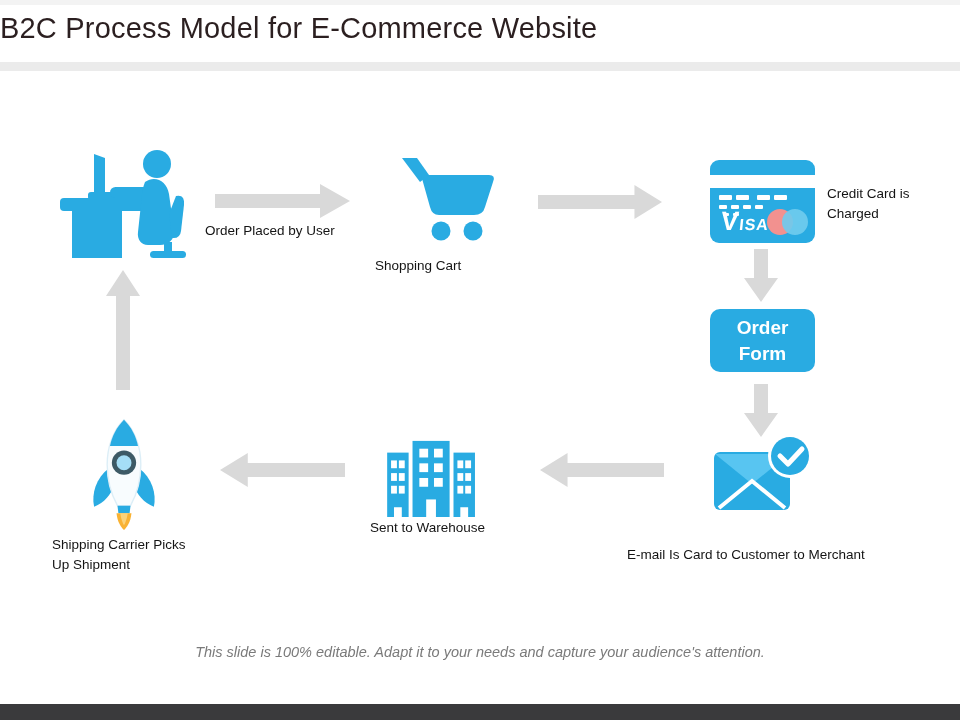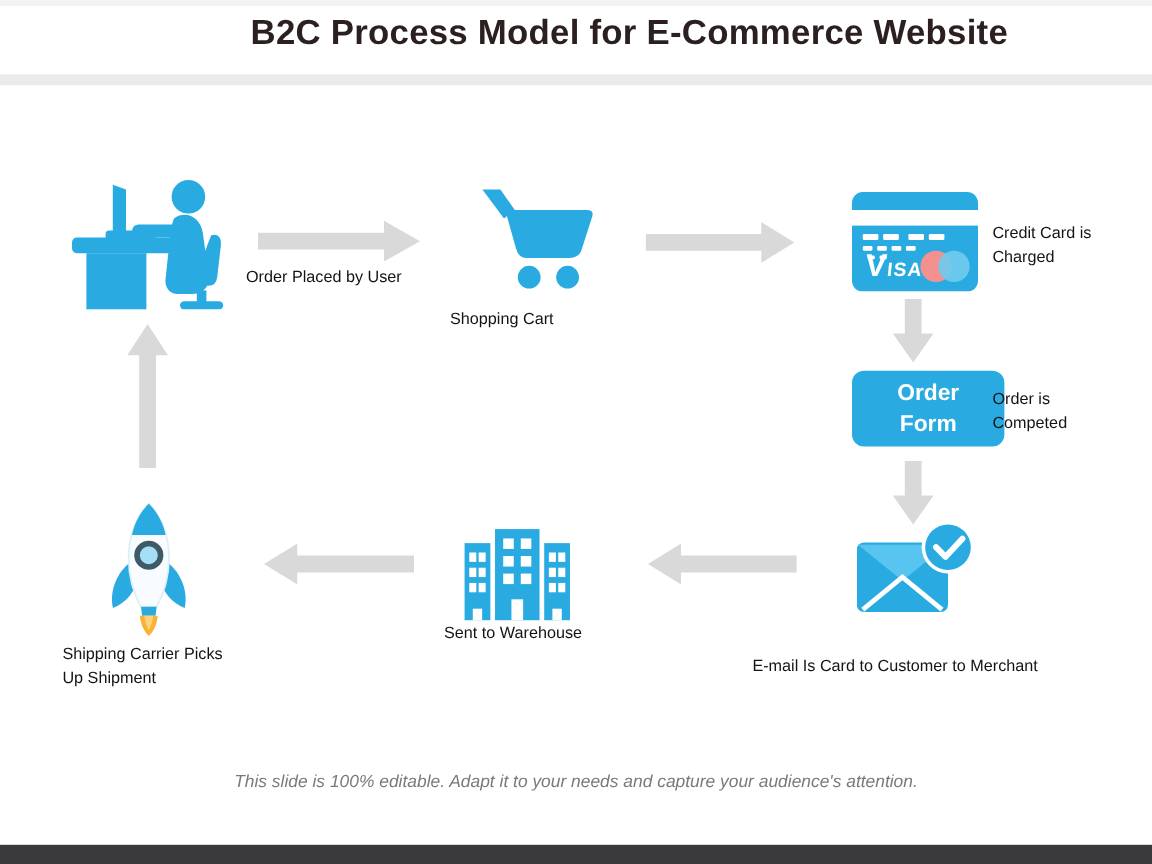--- a/index.html
+++ b/index.html
@@ -5,35 +5,35 @@
   html,body { margin:0; padding:0; background:#ffffff; }
   .slide {
     position:relative; width:960px; height:720px; overflow:hidden;
     background:#ffffff; font-family:"Liberation Sans", sans-serif;
   }
   .strip-top { position:absolute; left:0; top:0; width:960px; height:5px; background:#F3F3F3; }
   .band-under-title { position:absolute; left:0; top:62px; width:960px; height:9px; background:#EBEBEB; }
   .bottom-bar { position:absolute; left:0; top:704px; width:960px; height:16px; background:#3A3A3C; }
 
   .title {
-    position:absolute; left:0; top:12px; width:840px; text-align:right;
-    font-size:29px; font-weight:bold; color:#2B1F20; letter-spacing:0.2px;
+    position:absolute; left:0; top:12px; width:840px; text-align:left;
+    font-size:29px; font-weight:normal; color:#2B1F20; letter-spacing:0.2px;
   }
   .lbl {
     position:absolute; font-weight:normal; font-size:13.5px; color:#141414; line-height:1.5;
   }
   .lbl.center { text-align:left; }
   .footer {
     position:absolute; left:0; top:644px; width:960px; text-align:center;
     font-style:italic; font-size:14.5px; color:#7A7A7A;
   }
   .icon, .arrow { position:absolute; }
 
   .order-form-box {
-    position:absolute; left:710px; top:309px; width:127px; height:63px;
+    position:absolute; left:710px; top:309px; width:105px; height:63px;
     background:#29ABE2; border-radius:10px;
     display:flex; align-items:center; justify-content:center;
   }
   .order-form-box .box-text {
     width:66px; text-align:center; color:#ffffff; font-weight:bold;
     font-size:19px; line-height:1.35;
   }
   .visa-text {
     position:absolute; left:721px; top:206px; display:block;
     color:#ffffff; font-weight:bold; font-size:16px; letter-spacing:1px;
@@ -105,21 +105,20 @@
   <span class="visa-text">VISA</span>
   <div class="lbl" style="left:827px; top:184px; width:84px;">Credit Card is Charged</div>
 
   <svg class="arrow" style="left:744px; top:249px;" width="34" height="53" viewBox="0 0 34 53" preserveAspectRatio="none">
     <polygon points="10,0 24,0 24,29 34,29 17,53 0,29 10,29" fill="#D9D9D9"></polygon>
   </svg>
 
   <div class="order-form-box">
     <div class="box-text">Order Form</div>
   </div>
-  <div class="lbl" style="left:827px; top:323px; width:84px;">Order is Competed</div>
 
   <svg class="arrow" style="left:744px; top:384px;" width="34" height="53" viewBox="0 0 34 53" preserveAspectRatio="none">
     <polygon points="10,0 24,0 24,29 34,29 17,53 0,29 10,29" fill="#D9D9D9"></polygon>
   </svg>
 
   <svg class="icon" style="left:714px; top:430px;" width="100" height="88" viewBox="0 0 100 88">
     <rect x="0" y="22" width="76" height="58" rx="6" fill="#29ABE2"></rect>
     <polygon points="1,24 75,24 38,54" fill="#58C5F1"></polygon>
     <polyline points="5,78 38,51 71,78" fill="none" stroke="#ffffff" stroke-width="4"></polyline>
     <circle cx="76" cy="26" r="22" fill="#ffffff"></circle>

